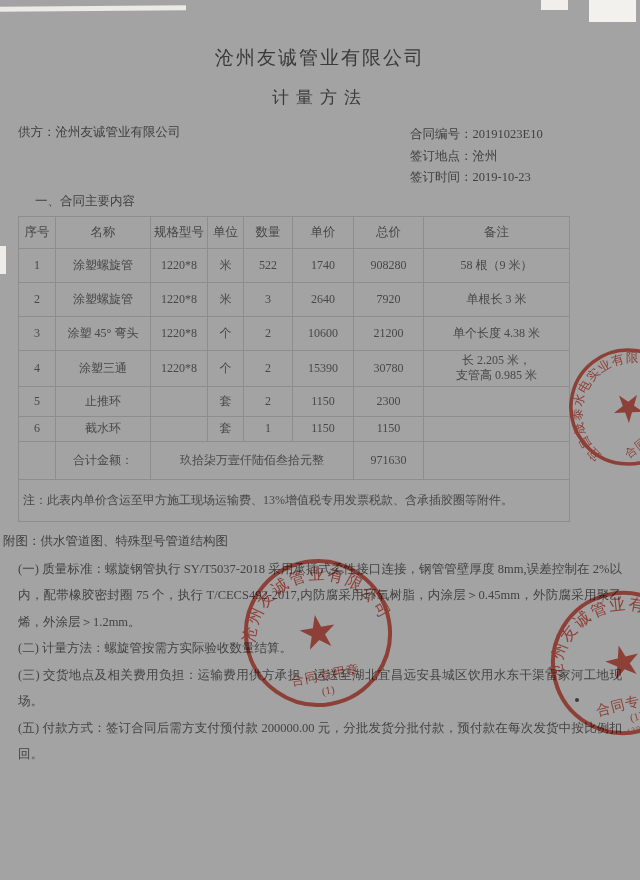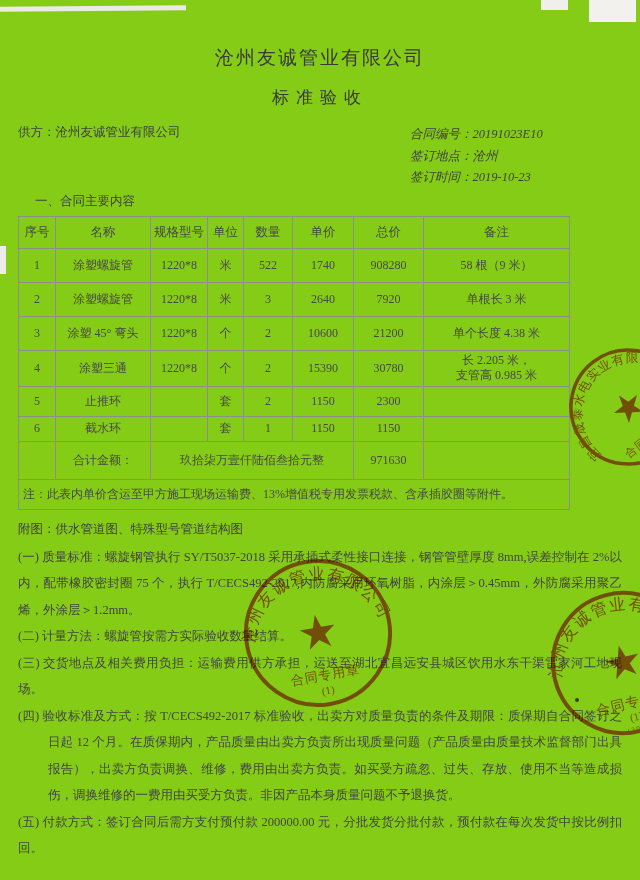--- a/index.html
+++ b/index.html
@@ -1,48 +1,48 @@
 <!DOCTYPE html>
 <html><head>
 <meta charset="utf-8">
 <style>
   * { margin:0; padding:0; box-sizing:border-box; }
   html,body { width:640px; }
   body { background:#e9e7e4; }
   .page {
     position:relative; width:640px; height:880px; overflow:hidden;
-    background:#84cc16; color:#3f3f3f;
+    background:#a3a3a3; color:#3f3f3f;
     font-family:"Liberation Serif","DejaVu Serif",serif;
   }
   
   .artifact { position:absolute; background:#e8e5e2; }
   .a-topleft { left:0; top:6px; width:186px; height:5px; transform:rotate(-.4deg); background:#eceae7; }
   .a-topright1 { left:541px; top:0; width:27px; height:10px; background:#f1efec; }
   .a-topright2 { left:589px; top:0; width:47px; height:22px; background:#f3f1ee; }
   .a-leftedge { left:0; top:246px; width:6px; height:28px; background:#eeecE9; }
   .a-dot { position:absolute; left:575px; top:698px; width:4px; height:4px; border-radius:50%; background:#3c3c3c; }
 
   .title { margin-top:45px; text-align:center; font-size:19px; letter-spacing:2px; color:#3a3a3a; }
   .subtitle { margin-top:15px; text-align:center; font-size:17px; letter-spacing:7px; color:#3a3a3a; }
 
   .info-row { display:flex; justify-content:space-between; padding:0 18px; margin-top:15px; font-size:12.5px; }
   .info-left .supplier { margin-bottom:17px; }
-  .info-right { width:212px; line-height:21.5px;font-style:italic; }
+  .info-right { width:212px; line-height:21.5px; }
 
   .h1 { padding-left:35px; margin-top:4px; font-size:12.5px; }
 
   table.goods { border-collapse:collapse; table-layout:fixed; width:551px; margin:6px 0 0 18px; font-size:12px; color:#474747; }
   table.goods td, table.goods th { border:1px solid #8d8d8d; text-align:center; font-weight:normal; padding:0 1px; }
   .rh-head { height:32px; font-size:12.5px;font-family:Liberation Mono, monospace; }
   .rh-a { height:34px; } .rh-4 { height:36px; } .rh-b { height:30px; } .rh-c { height:25px; }
   .rh-total { height:38px; }
   td.remark { white-space:pre-line; line-height:15px; }
-  tr.note-row td { height:30px; text-align:left; padding:0 4px; font-size:12px; }
-
-  .attach-line { padding-left:18px; margin-top:11px; font-size:12.5px; }
+  tr.note-row td { height:30px; text-align:left; padding:12px 4px; font-size:12px; }
+
+  .attach-line { padding-left:3px; margin-top:11px; font-size:12.5px; }
   .h2 { padding-left:18px; margin-top:15px; font-size:12.5px; }
 
   .clauses { padding:6px 18px 0 18px; font-size:12.5px; line-height:26.5px; text-align:justify; color:#434343; }
   .clause { margin:0; }
   .clause.hang { padding-left:30px; text-indent:-30px; }
 
   svg.stamp { position:absolute; opacity:.82; mix-blend-mode:multiply; }
   .st-buyer { left:553px; top:332px; width:150px; height:150px; transform:rotate(-38deg); }
   .st-main  { left:233px; top:548px; width:170px; height:170px; transform:rotate(-10deg); opacity:.75; }
   .st-edge  { left:538px; top:578px; width:170px; height:170px; transform:rotate(-14deg); opacity:.78; }
@@ -52,21 +52,21 @@
 
 <div class="page">
 
   <div class="artifact a-topleft"></div>
   <div class="artifact a-topright1"></div>
   <div class="artifact a-topright2"></div>
   <div class="artifact a-leftedge"></div>
   <div class="a-dot"></div>
 
   <div class="title">沧州友诚管业有限公司</div>
-  <div class="subtitle">标准验收</div>
+  <div class="subtitle">计量方法</div>
 
   <div class="info-row">
     <div class="info-left">
       <div class="supplier">供方：沧州友诚管业有限公司</div>
     </div>
     <div class="info-right">
       <div><span>合同编号：</span><span>20191023E10</span></div>
       <div><span>签订地点：</span><span>沧州</span></div>
       <div><span>签订时间：</span><span>2019-10-23</span></div>
     </div>
@@ -170,21 +170,20 @@
   </tbody>
     </table>
 
   <div class="attach-line">附图：供水管道图、特殊型号管道结构图</div>
 
 
   <div class="clauses">
     <p class="clause">(一) 质量标准：螺旋钢管执行 SY/T5037-2018 采用承插式柔性接口连接，钢管管壁厚度 8mm,误差控制在 2%以内，配带橡胶密封圈 75 个，执行 T/CECS492-2017,内防腐采用环氧树脂，内涂层＞0.45mm，外防腐采用聚乙烯，外涂层＞1.2mm。</p>
     <p class="clause">(二) 计量方法：螺旋管按需方实际验收数量结算。</p>
     <p class="clause">(三) 交货地点及相关费用负担：运输费用供方承担，运送至湖北宜昌远安县城区饮用水东干渠雷家河工地现场。</p>
-    <p class="clause hang">(四) 验收标准及方式：按 T/CECS492-2017 标准验收，出卖方对质量负责的条件及期限：质保期自合同签订之日起 12 个月。在质保期内，产品质量由出卖方负责所出现质量问题（产品质量由质量技术监督部门出具报告），出卖方负责调换、维修，费用由出卖方负责。如买受方疏忽、过失、存放、使用不当等造成损伤，调换维修的一费用由买受方负责。非因产品本身质量问题不予退换货。</p>
     <p class="clause">(五) 付款方式：签订合同后需方支付预付款 200000.00 元，分批发货分批付款，预付款在每次发货中按比例扣回。</p>
 
   </div>
 
   <svg class="stamp st-buyer" viewBox="-75 -75 150 150">
     <circle cx="0" cy="0" r="57" fill="none" stroke="#d6402f" stroke-width="3.5"></circle>
     <path id="arcA" d="M -46,33 A 52,52 0 1 1 46,33" fill="none"></path>
     <text font-size="12.5" fill="#d6402f" letter-spacing="1">
       <textPath href="#arcA" startOffset="50%" text-anchor="middle">宜昌晟泰水电实业有限责任公司</textPath>
     </text>

